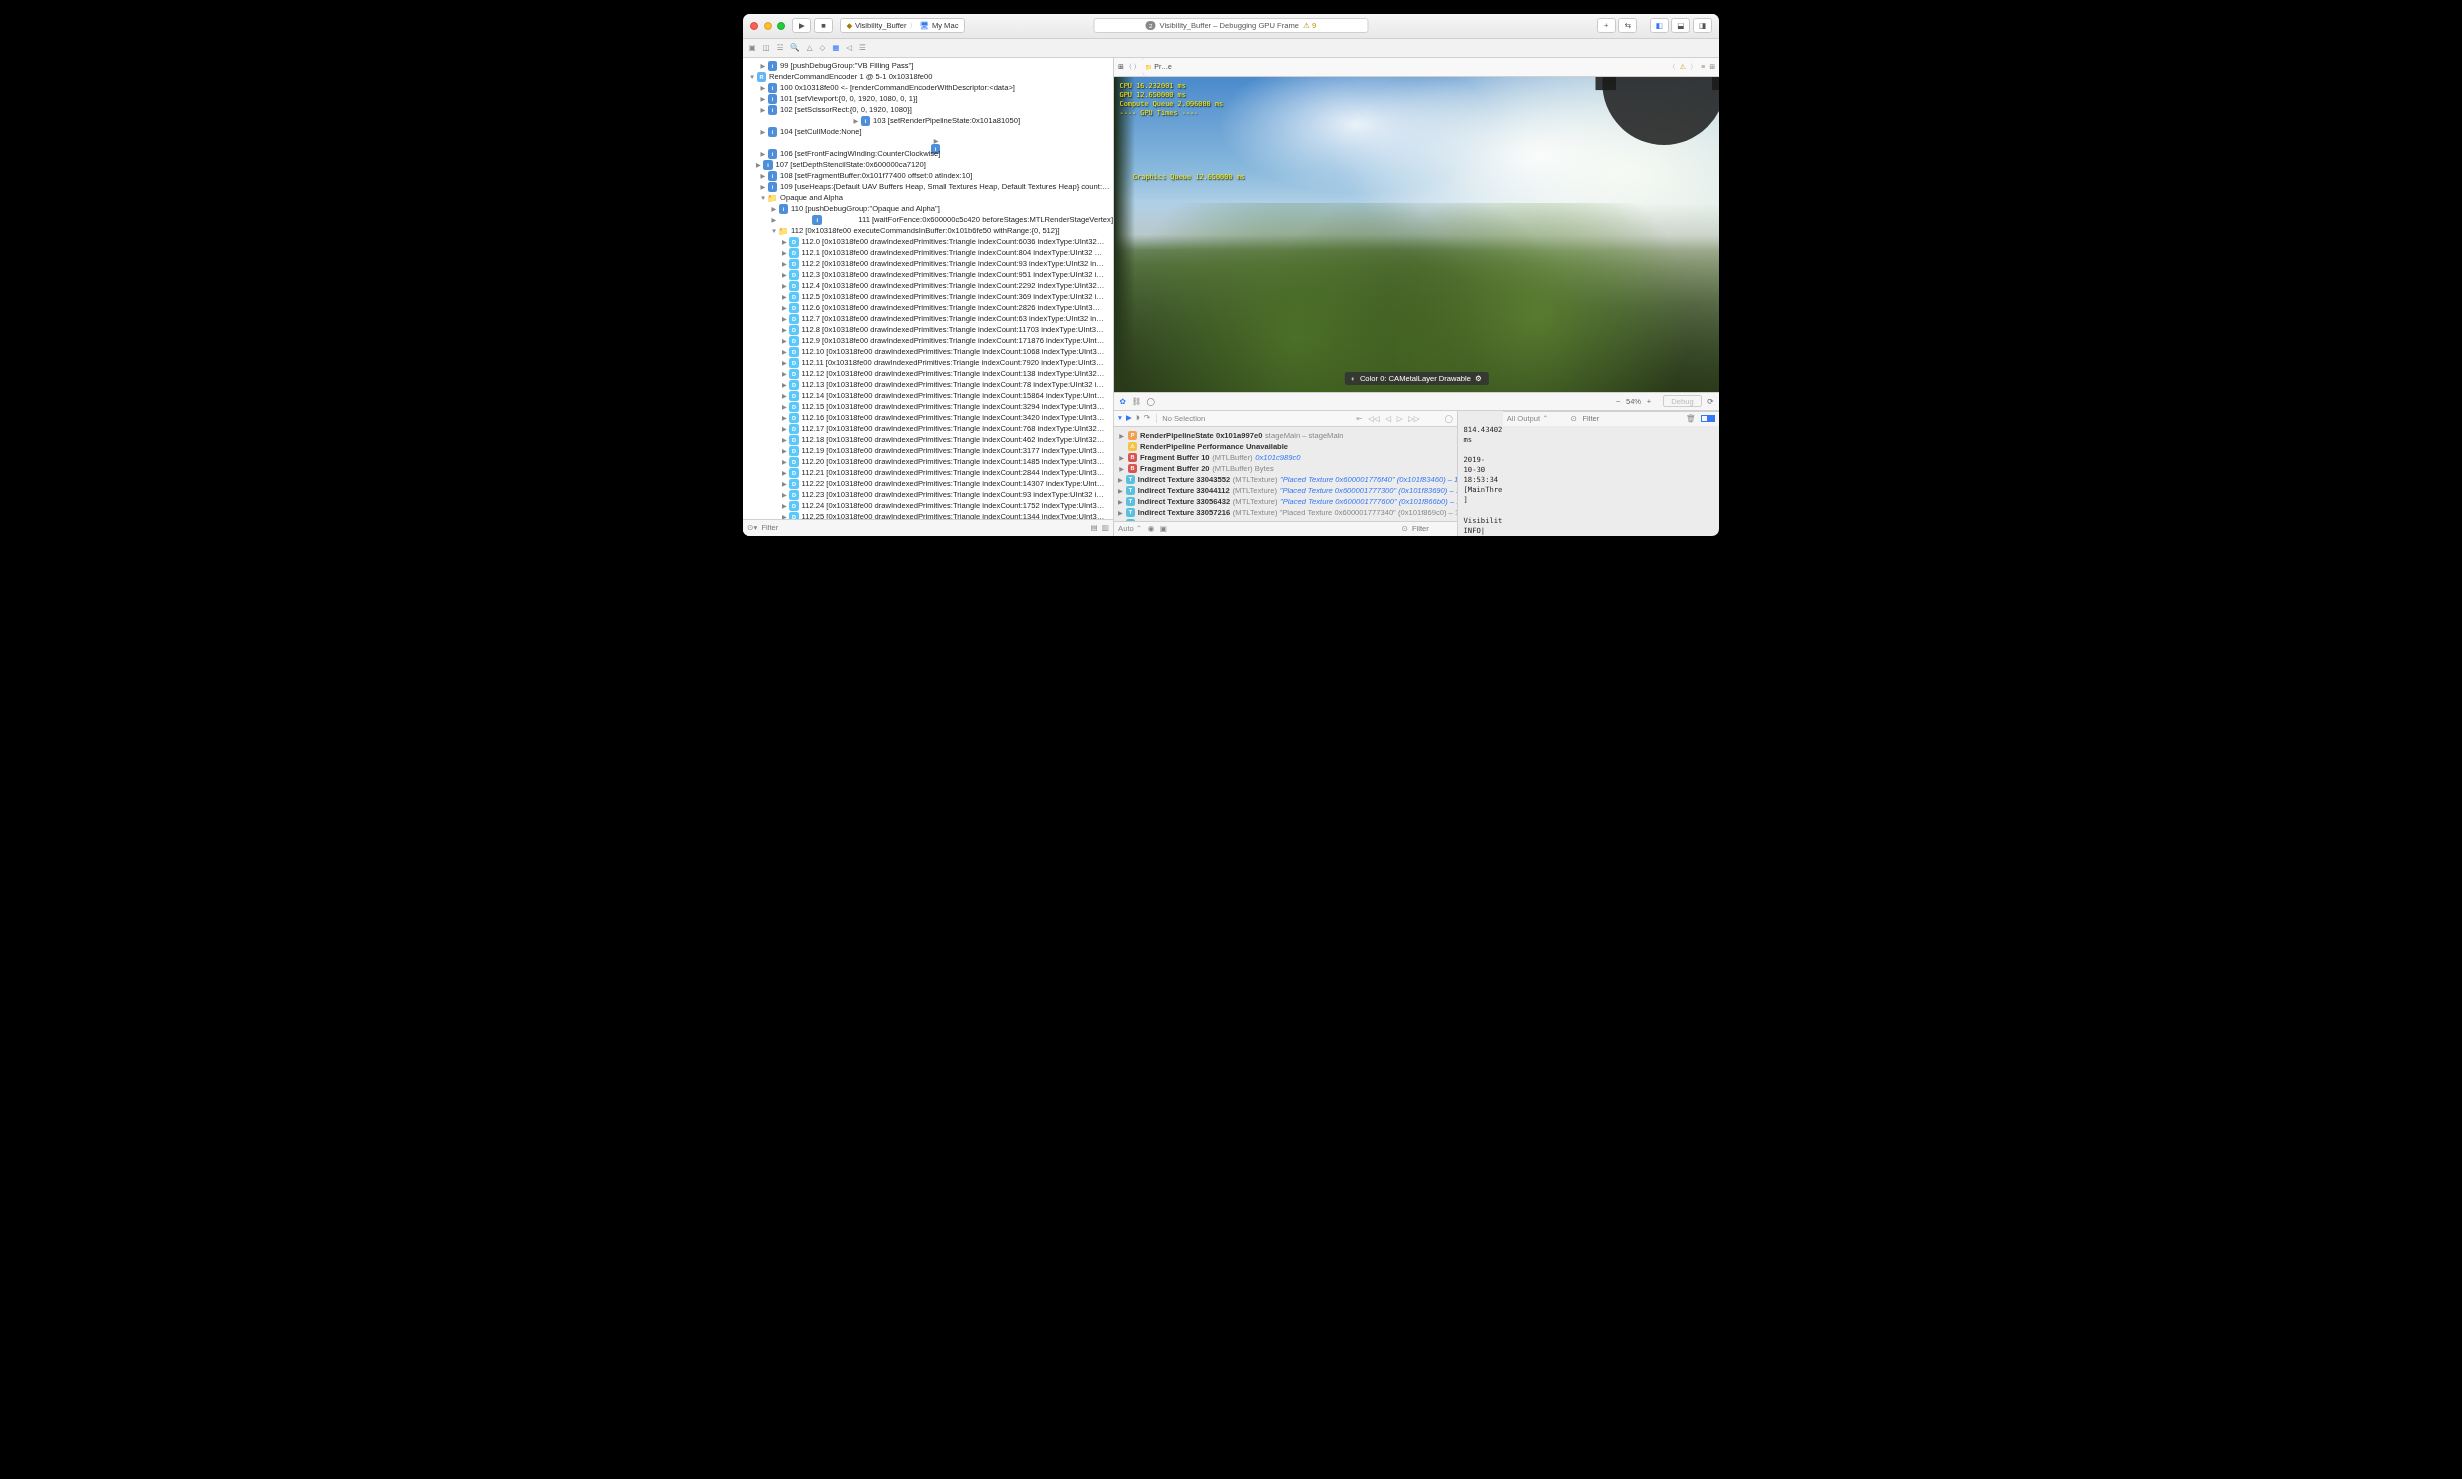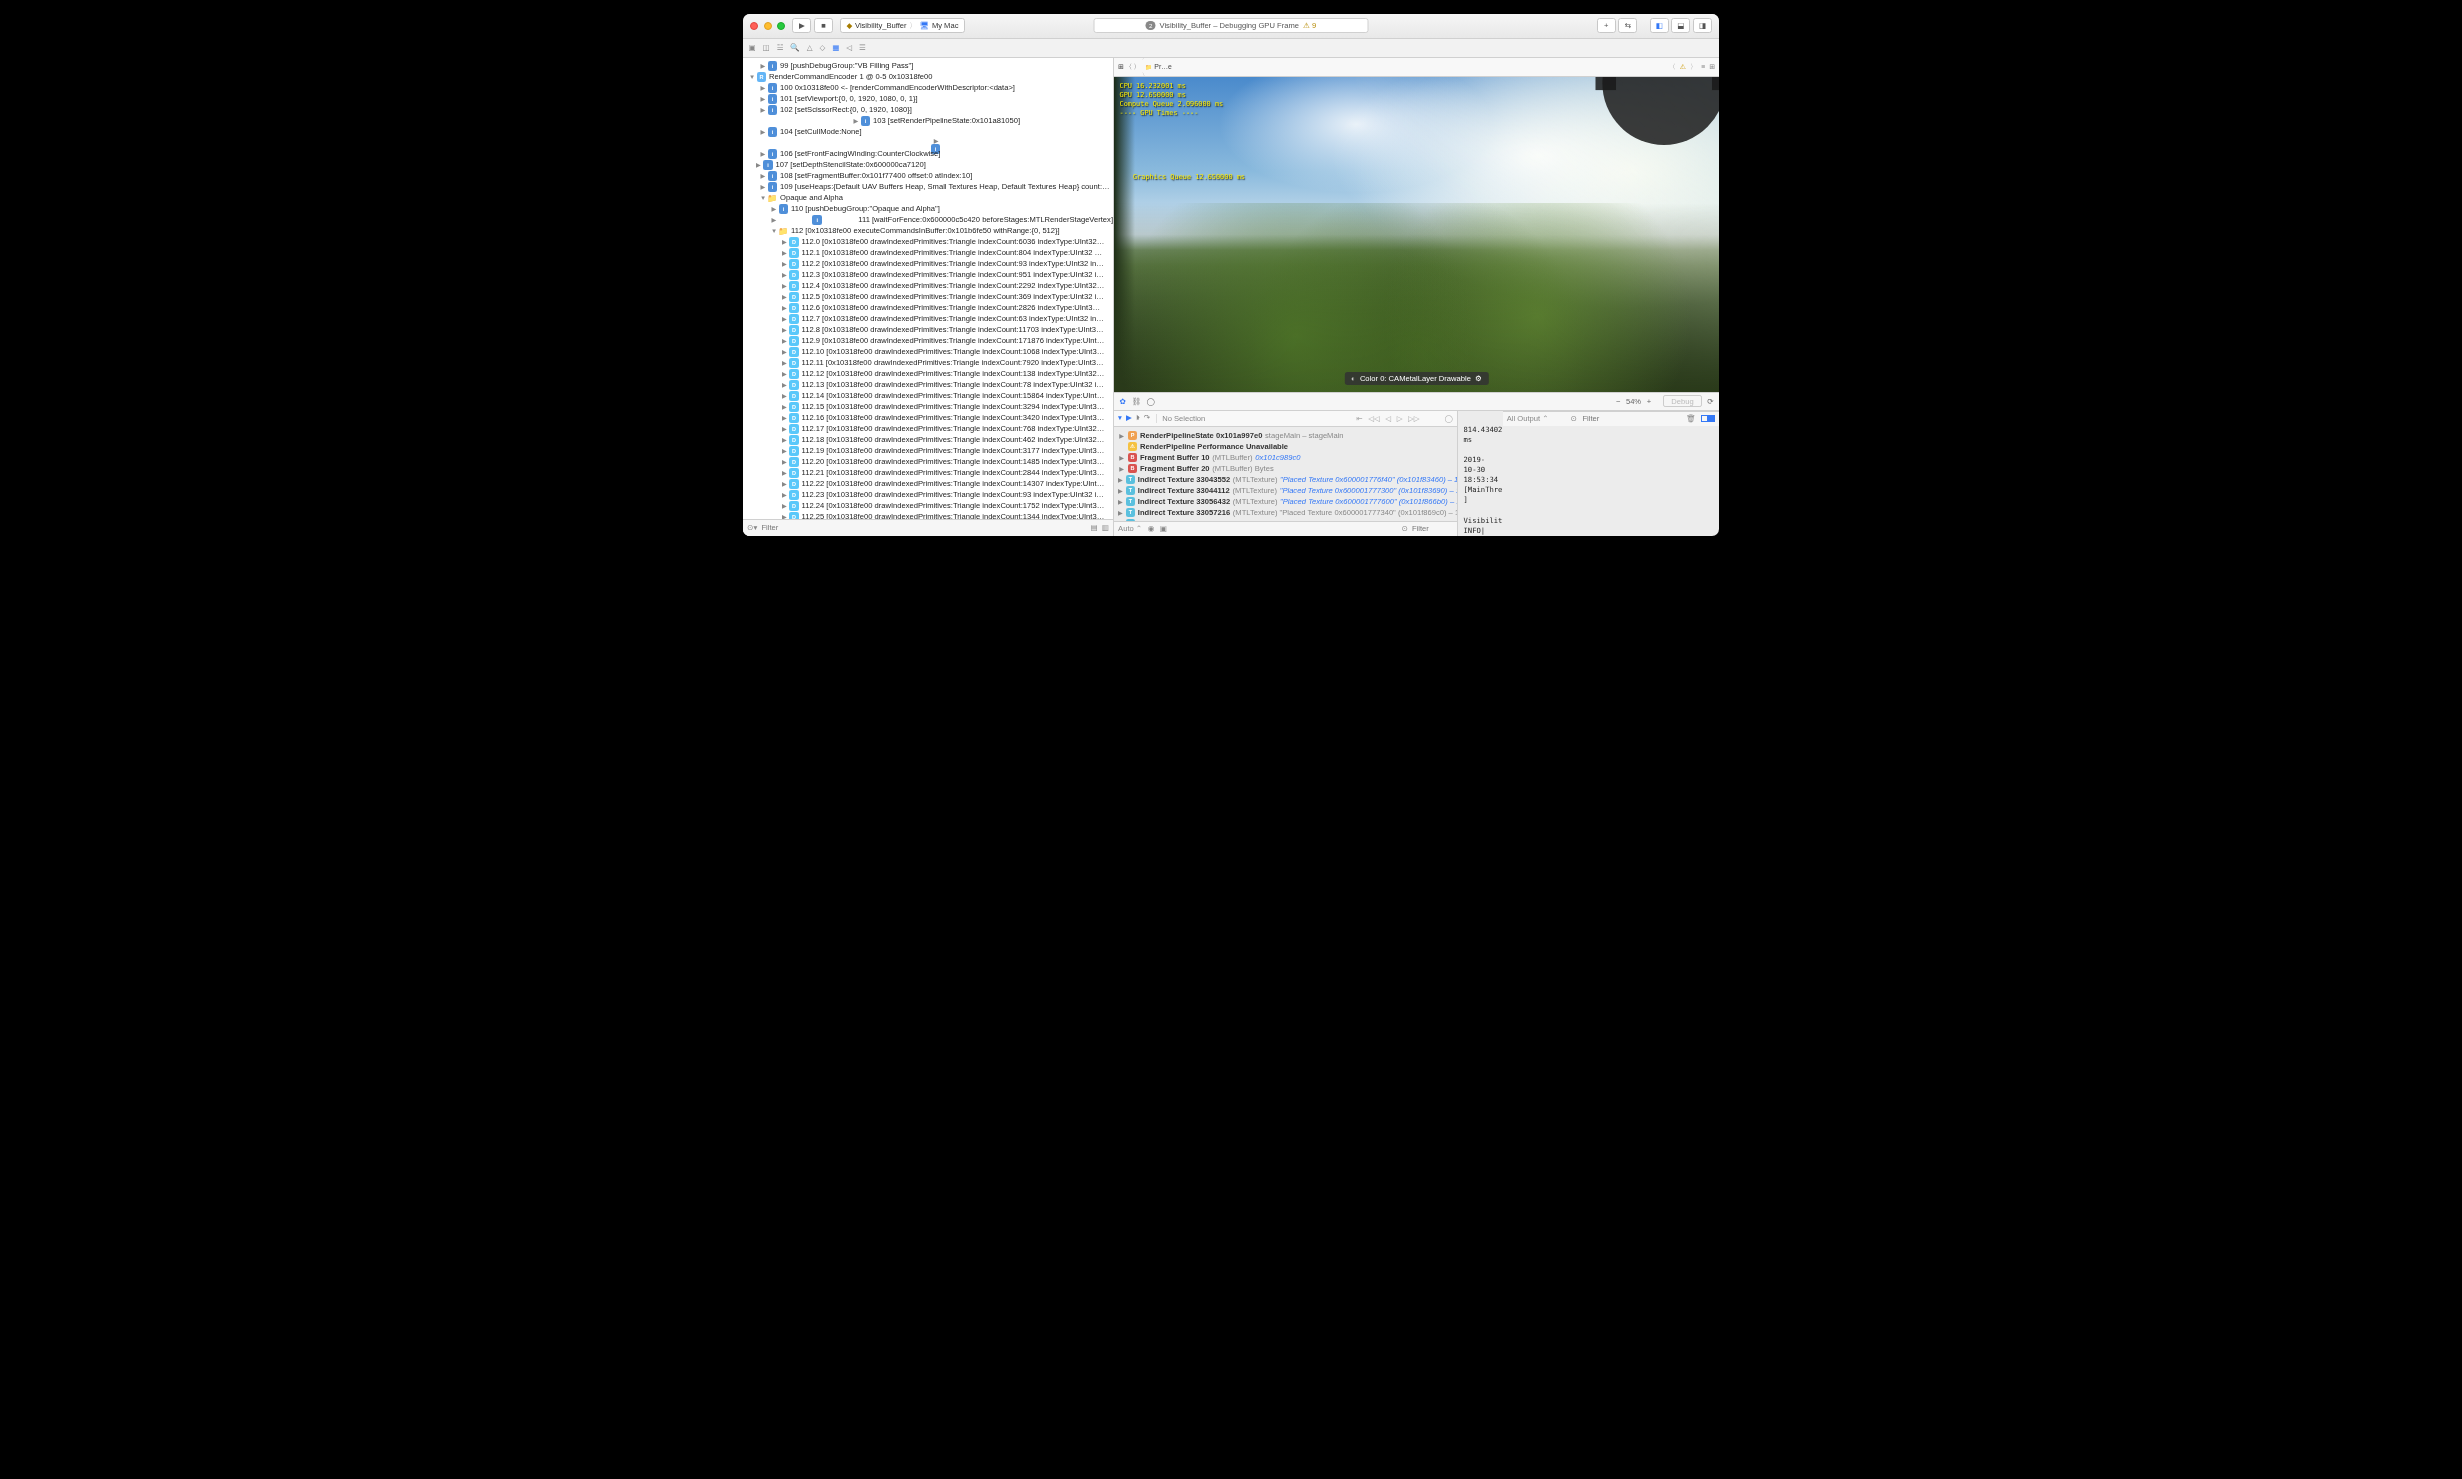--- a/index.html
+++ b/index.html
@@ -145,21 +145,21 @@
     <div class="left">
       <div class="tree" id="tree">
           <div class="row" style="padding-left: 16.5px;">
             <span class="disc">▶</span>
             <span class="ico bi">i</span>
             <span class="lbl">99 [pushDebugGroup:"VB Filling Pass"]</span>
           </div>
           <div class="row" style="padding-left: 5.5px;">
             <span class="disc">▼</span>
             <span class="ico cmd">R</span>
-            <span class="lbl">RenderCommandEncoder 1 @ 0-5 0x10318fe00</span>
+            <span class="lbl">RenderCommandEncoder 1 @ 5-1 0x10318fe00</span>
           </div>
           <div class="row" style="padding-left: 16.5px;">
             <span class="disc">▶</span>
             <span class="ico bi">i</span>
             <span class="lbl">100 0x10318fe00 &lt;- [renderCommandEncoderWithDescriptor:&lt;data&gt;]</span>
           </div>
           <div class="row" style="padding-left: 16.5px;">
             <span class="disc">▶</span>
             <span class="ico bi">i</span>
             <span class="lbl">101 [setViewport:{0, 0, 1920, 1080, 0, 1}]</span>

